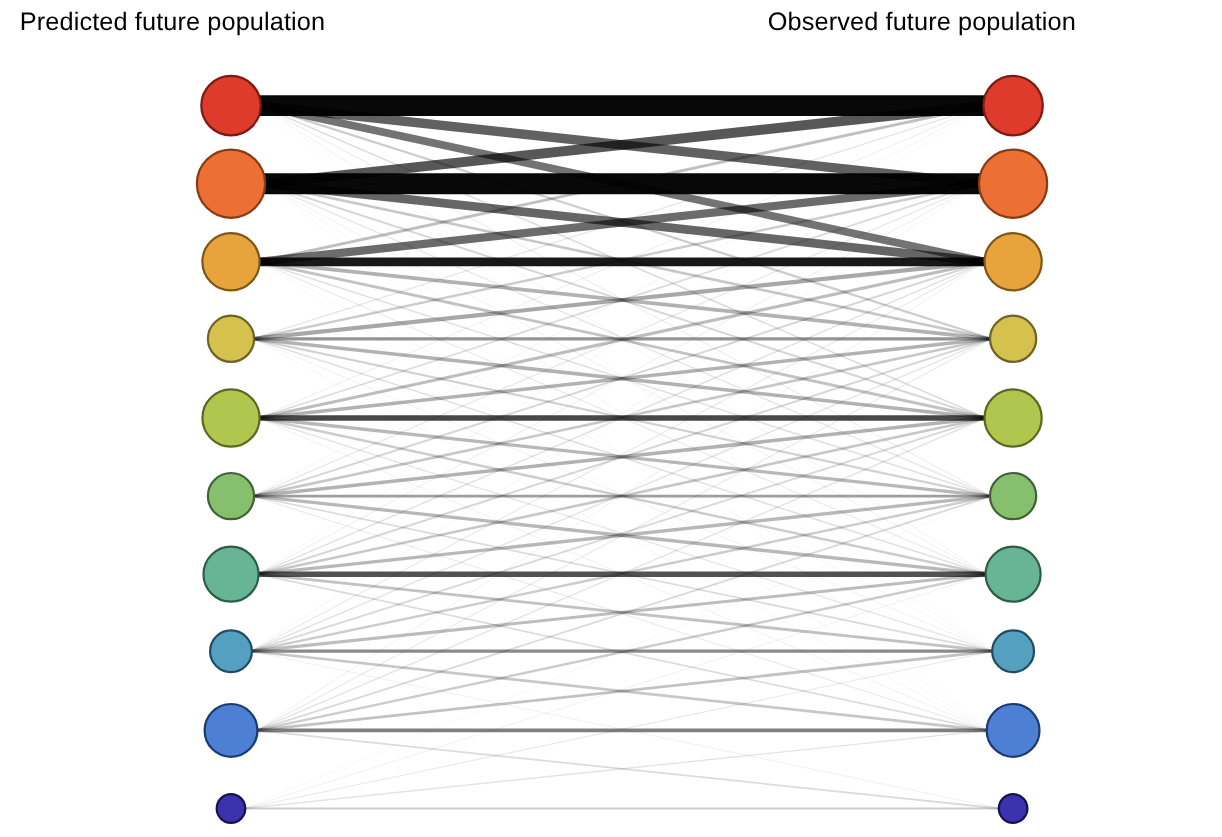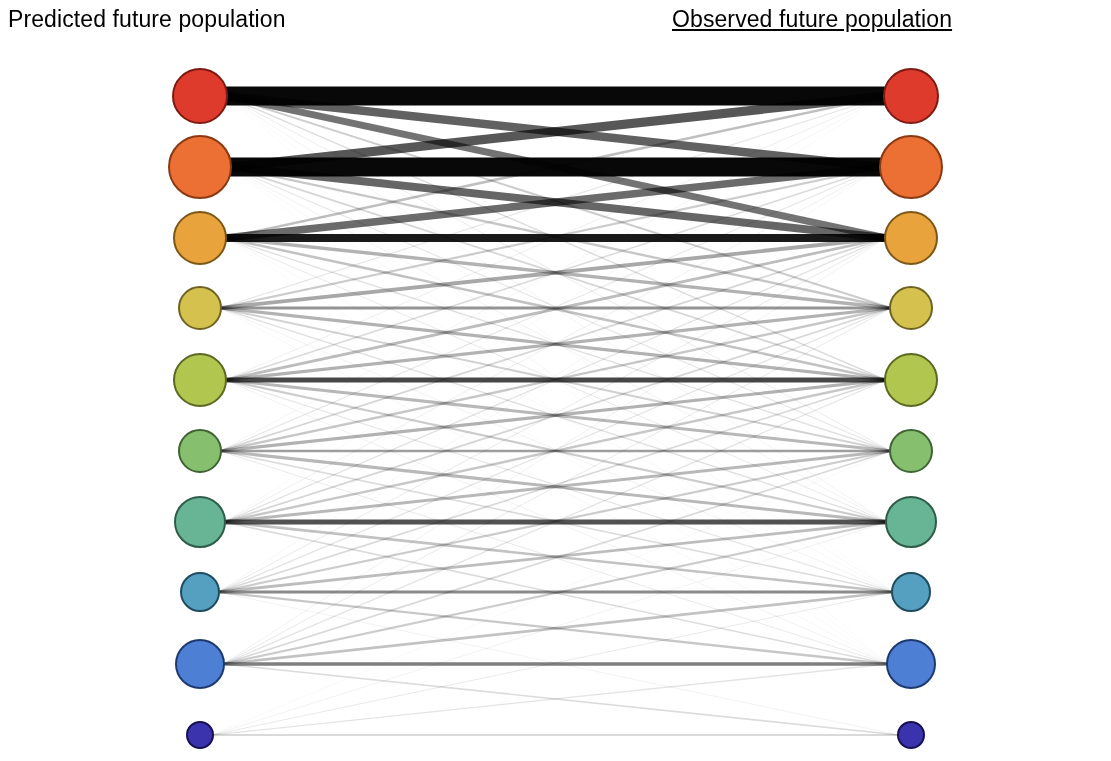--- a/index.html
+++ b/index.html
@@ -10,31 +10,32 @@
   body {
     width: 1111px;
     height: 761px;
     position: relative;
     font-family: "Liberation Sans", sans-serif;
     overflow: hidden;
   }
   .chart-root {
     position: absolute;
     inset: 0;
+    margin-left: 10px;
   }
   .axis-label {
     position: absolute;
     top: 6px;
     font-size: 23px;
     color: #000000;
     letter-spacing: 0.1px;
     white-space: nowrap;
   }
   #label-left  { left: 8px; }
-  #label-right { left: 672px; text-decoration: underline; }
+  #label-right { left: 688px; }
   svg.network {
     position: absolute;
     left: 0;
     top: 0;
     width: 1111px;
     height: 761px;
     display: block;
   }
 </style>
 </head>

